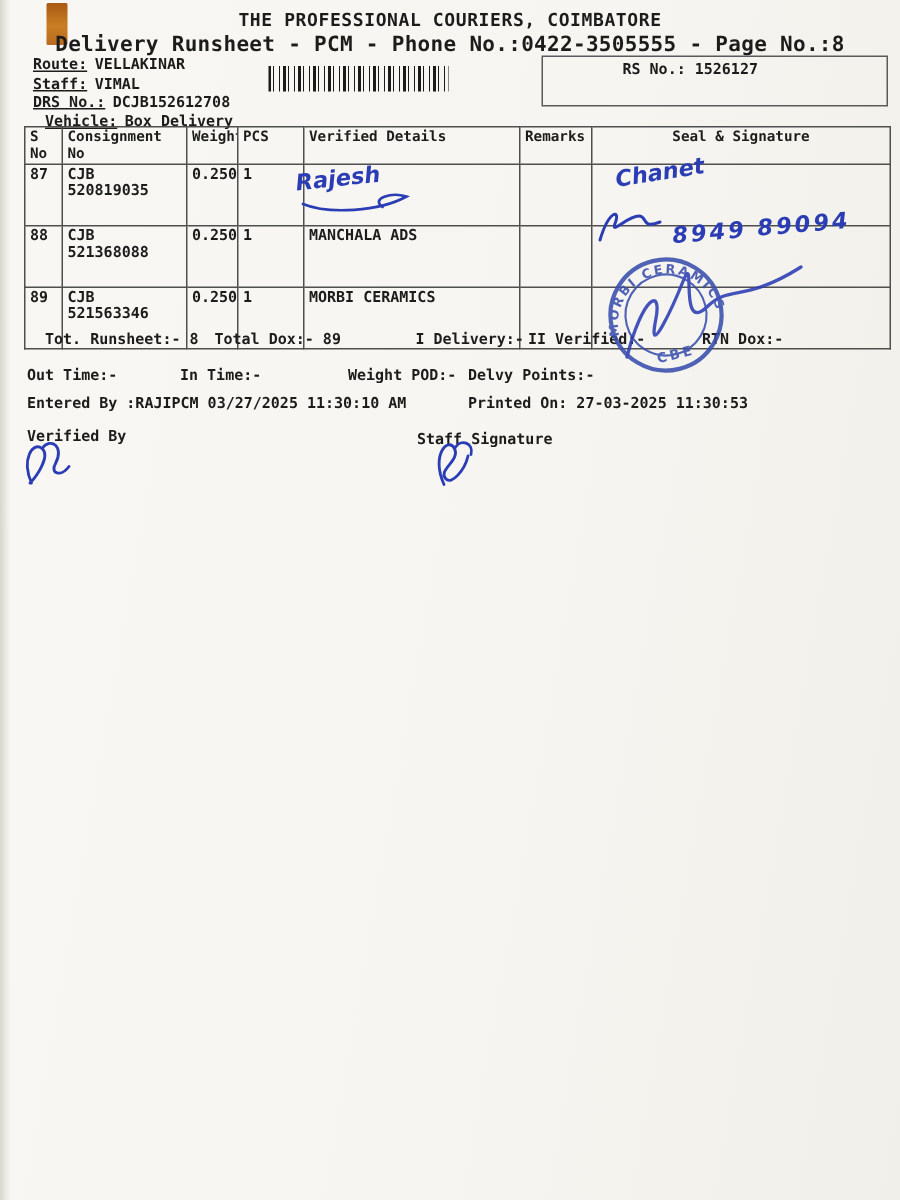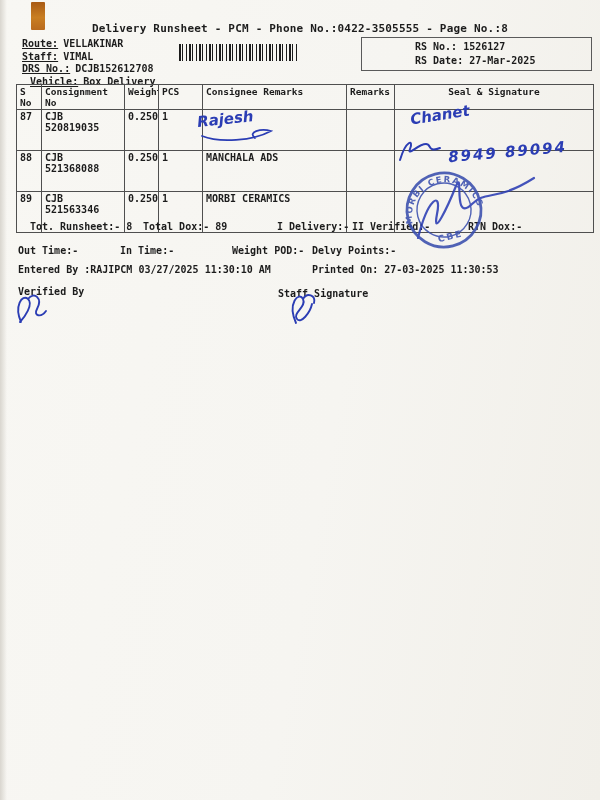--- a/index.html
+++ b/index.html
@@ -7,21 +7,21 @@
   body { background:#e9e7e2; font-family:"DejaVu Sans Mono", monospace; color:#1c1c1c; }
   .page { position:absolute; left:0; top:0; width:600px; height:800px; overflow:hidden;
           background:linear-gradient(100deg,#f8f7f3 0%,#f6f5f1 55%,#f1efe9 100%); }
   .scan-edge { position:absolute; left:0; top:0; width:7px; height:100%;
                background:linear-gradient(90deg,#d9d6cf,rgba(255,255,255,0)); }
   .corner-mark { position:absolute; left:31px; top:2px; width:14px; height:28px; border-radius:1px;
                  background:linear-gradient(180deg,#a85a14 0%,#c97e22 55%,#b96a1e 100%); }
   .title { position:absolute; top:6px; left:0; width:100%; text-align:center;
            font-size:12px; font-weight:bold; letter-spacing:.4px; }
   .subtitle { position:absolute; top:22px; left:0; width:100%; text-align:center;
-              font-size:11px; font-weight:bold; letter-spacing:.2px; }
+              font-size:14px; font-weight:bold; letter-spacing:.2px; }
   .meta-left { position:absolute; left:22px; top:38px; font-size:10px; font-weight:bold; line-height:12.5px; }
   .meta-left .lbl { margin-right:5px;text-decoration:underline; }
   .meta-left .indent { padding-left:8px; }
   .barcode { position:absolute; left:179px; top:44px; width:120px; height:17px;
              background-image:repeating-linear-gradient(90deg,
                #1b1b1b 0px,#1b1b1b 2px,transparent 2px,transparent 3px,
                #1b1b1b 3px,#1b1b1b 4px,transparent 4px,transparent 7px,
                #1b1b1b 7px,#1b1b1b 8px,transparent 8px,transparent 10px); }
   .rs-box { position:absolute; left:361px; top:37px; width:231px; height:34px;
             border:1px solid #5a5a5a; padding:2px 7px; font-size:10px; font-weight:bold; line-height:14px; }
@@ -40,20 +40,21 @@
   .sig-svg { position:absolute; z-index:5; }
   .stamp-wrap { position:absolute; left:382px; top:158px; z-index:6; opacity:.88; }
 </style>
 </head>
 <body>
 
 <div class="page">
   <div class="scan-edge"></div>
   <div class="corner-mark"></div>
 
+  <div class="title">THE PROFESSIONAL COURIERS, COIMBATORE</div>
   <div class="subtitle">Delivery Runsheet - PCM - Phone No.:0422-3505555 - Page No.:8</div>
 
   <div class="meta-left">
     <div>
       <span class="lbl">Route:</span><span>VELLAKINAR</span>
     </div>
     <div>
       <span class="lbl">Staff:</span><span>VIMAL</span>
     </div>
     <div>
@@ -63,42 +64,39 @@
       <span class="lbl">Vehicle:</span><span>Box Delivery</span>
     </div>
   </div>
 
   <div class="barcode"></div>
 
   <div class="rs-box">
     <div>
       <span class="lbl">RS No.:</span><span>1526127</span>
     </div>
-    <div>
-      <span class="lbl">RS Date:</span><span>27-Mar-2025</span>
-    </div>
   </div>
 
   <table class="rs-table">
     <colgroup>
       <col style="width:25px">
         <col style="width:83px">
         <col style="width:34px">
         <col style="width:44px">
       <col style="width:144px">
         <col style="width:48px">
         <col style="width:199px">
     </colgroup>
     <thead>
       <tr>
         <th>S No</th>
         <th>Consignment No</th>
         <th>Weight</th>
         <th>PCS</th>
-        <th>Consignee Remarks</th>
+        <th>Verified Details</th>
         <th>Remarks</th>
         <th class="c">Seal &amp; Signature</th>
       </tr>
     </thead>
     <tbody>
       <tr>
         <td>87</td>
         <td>CJB 520819035</td>
         <td>0.250</td>
         <td>1</td>

